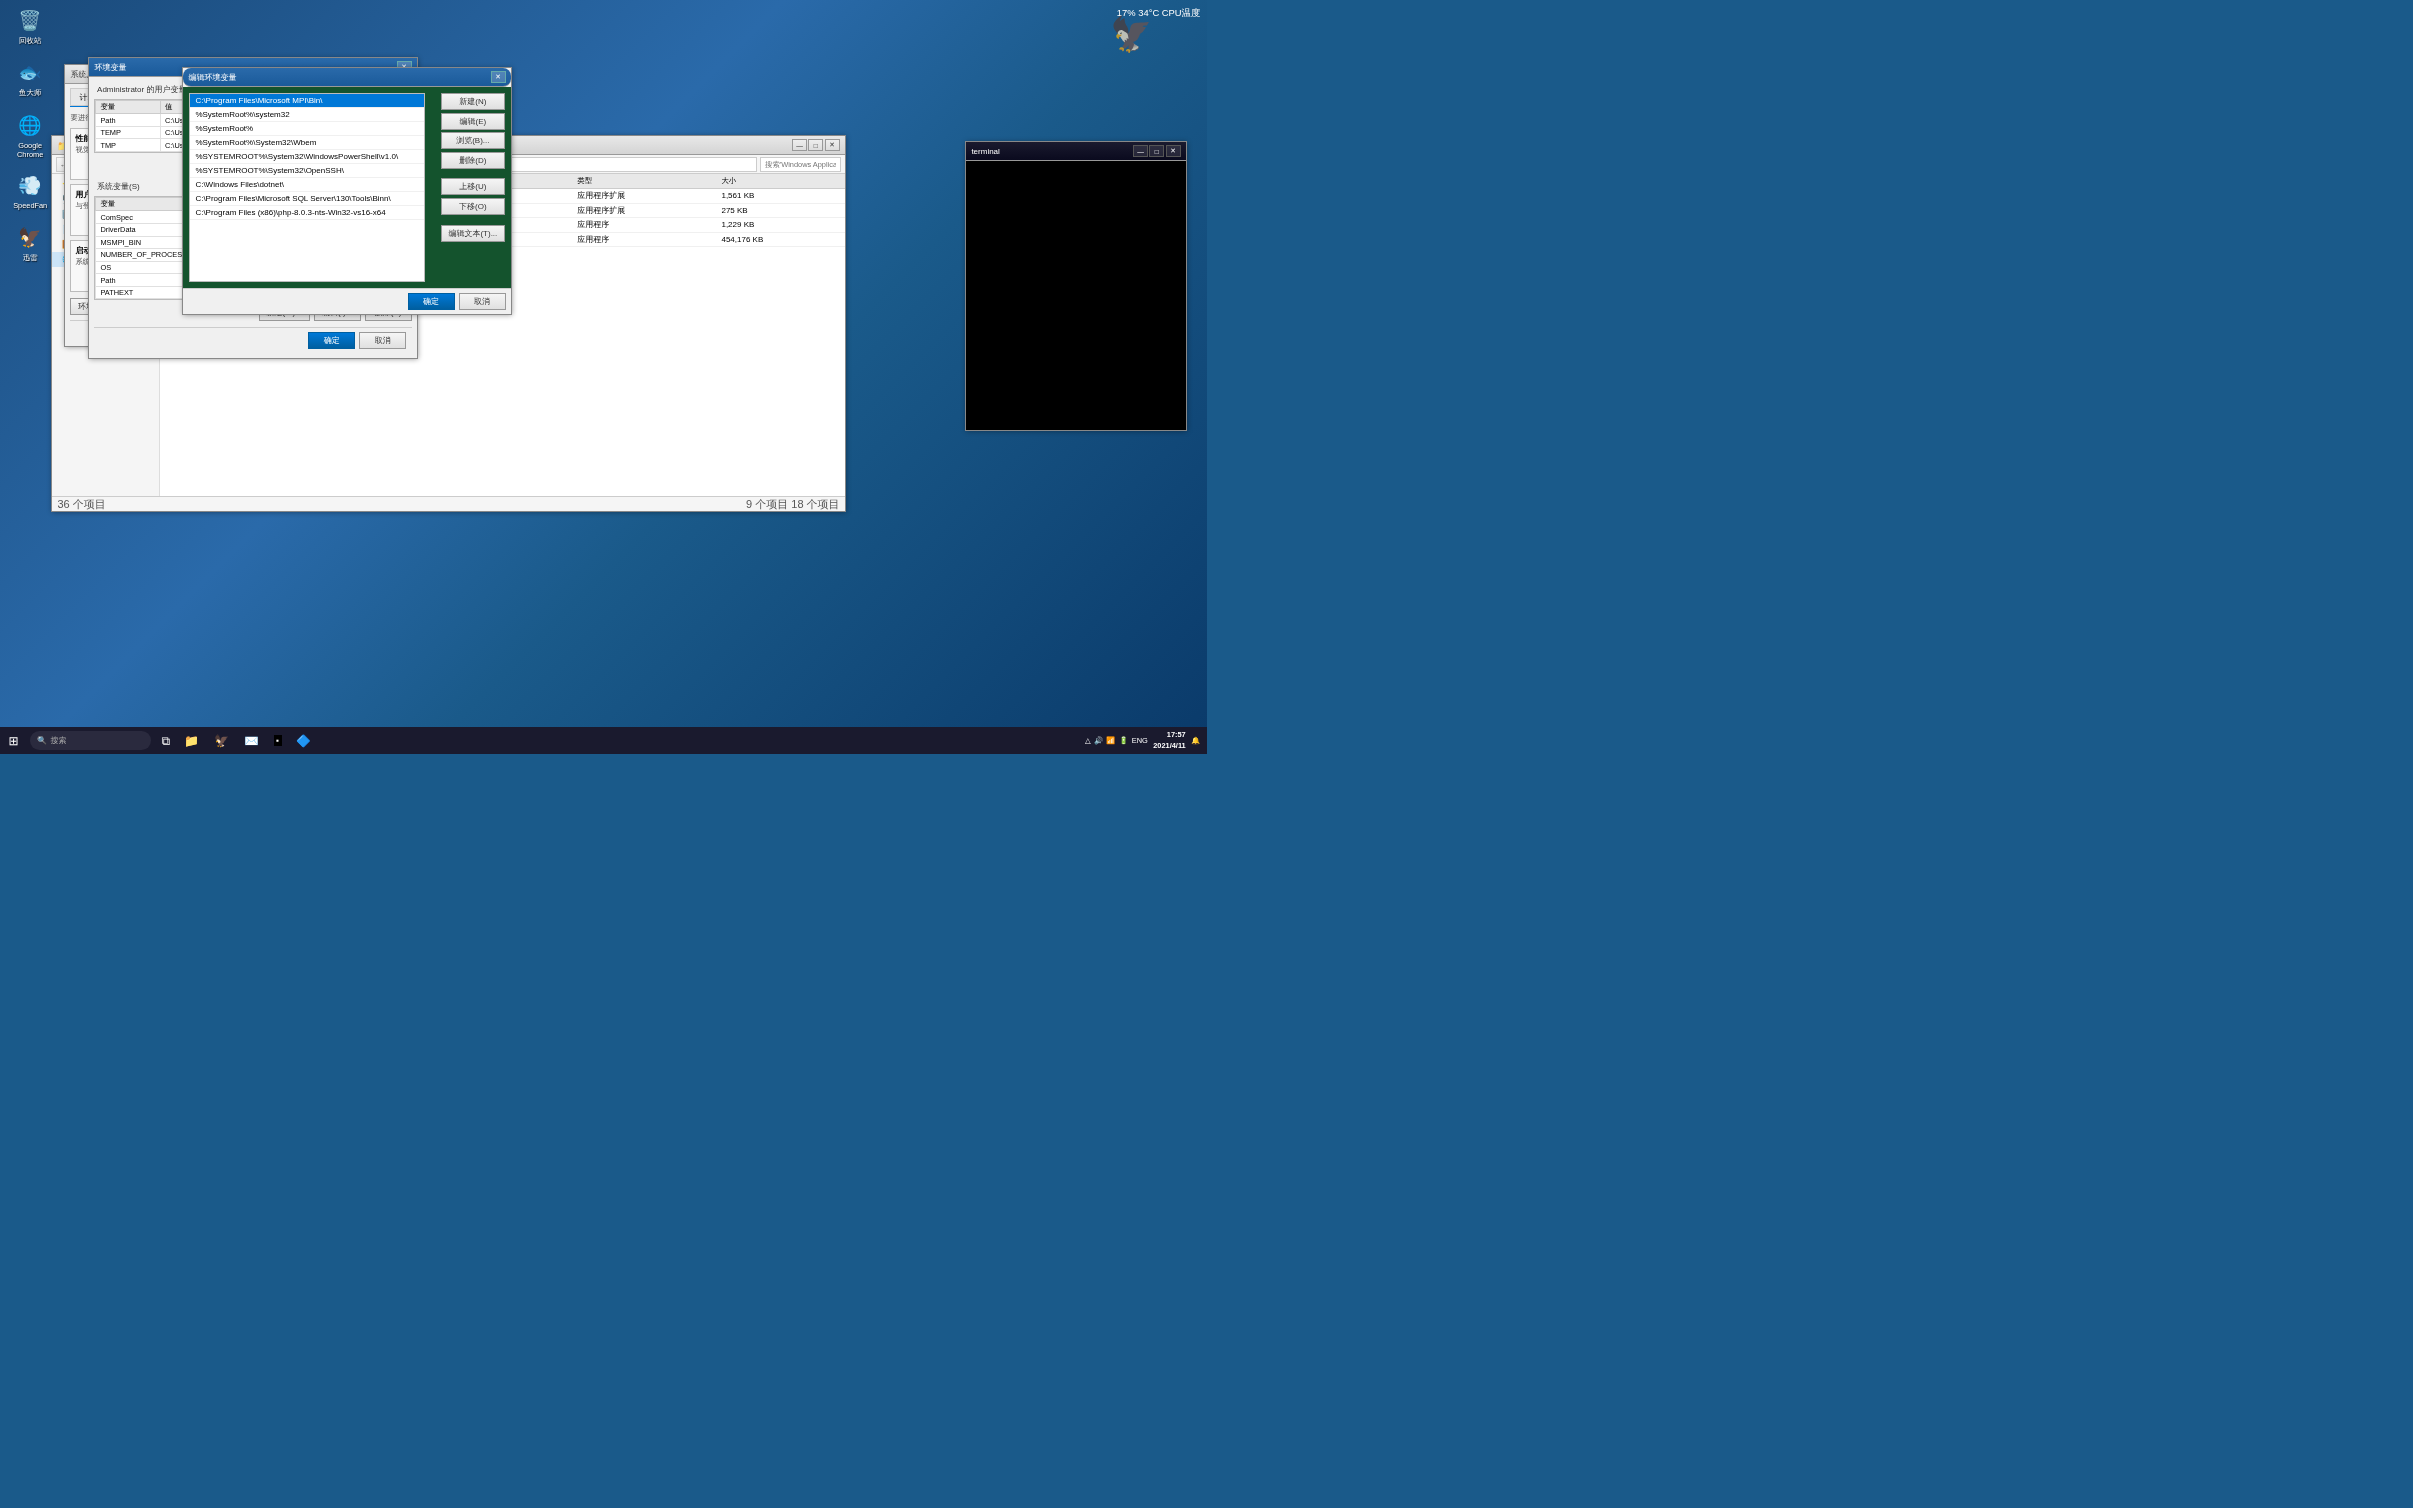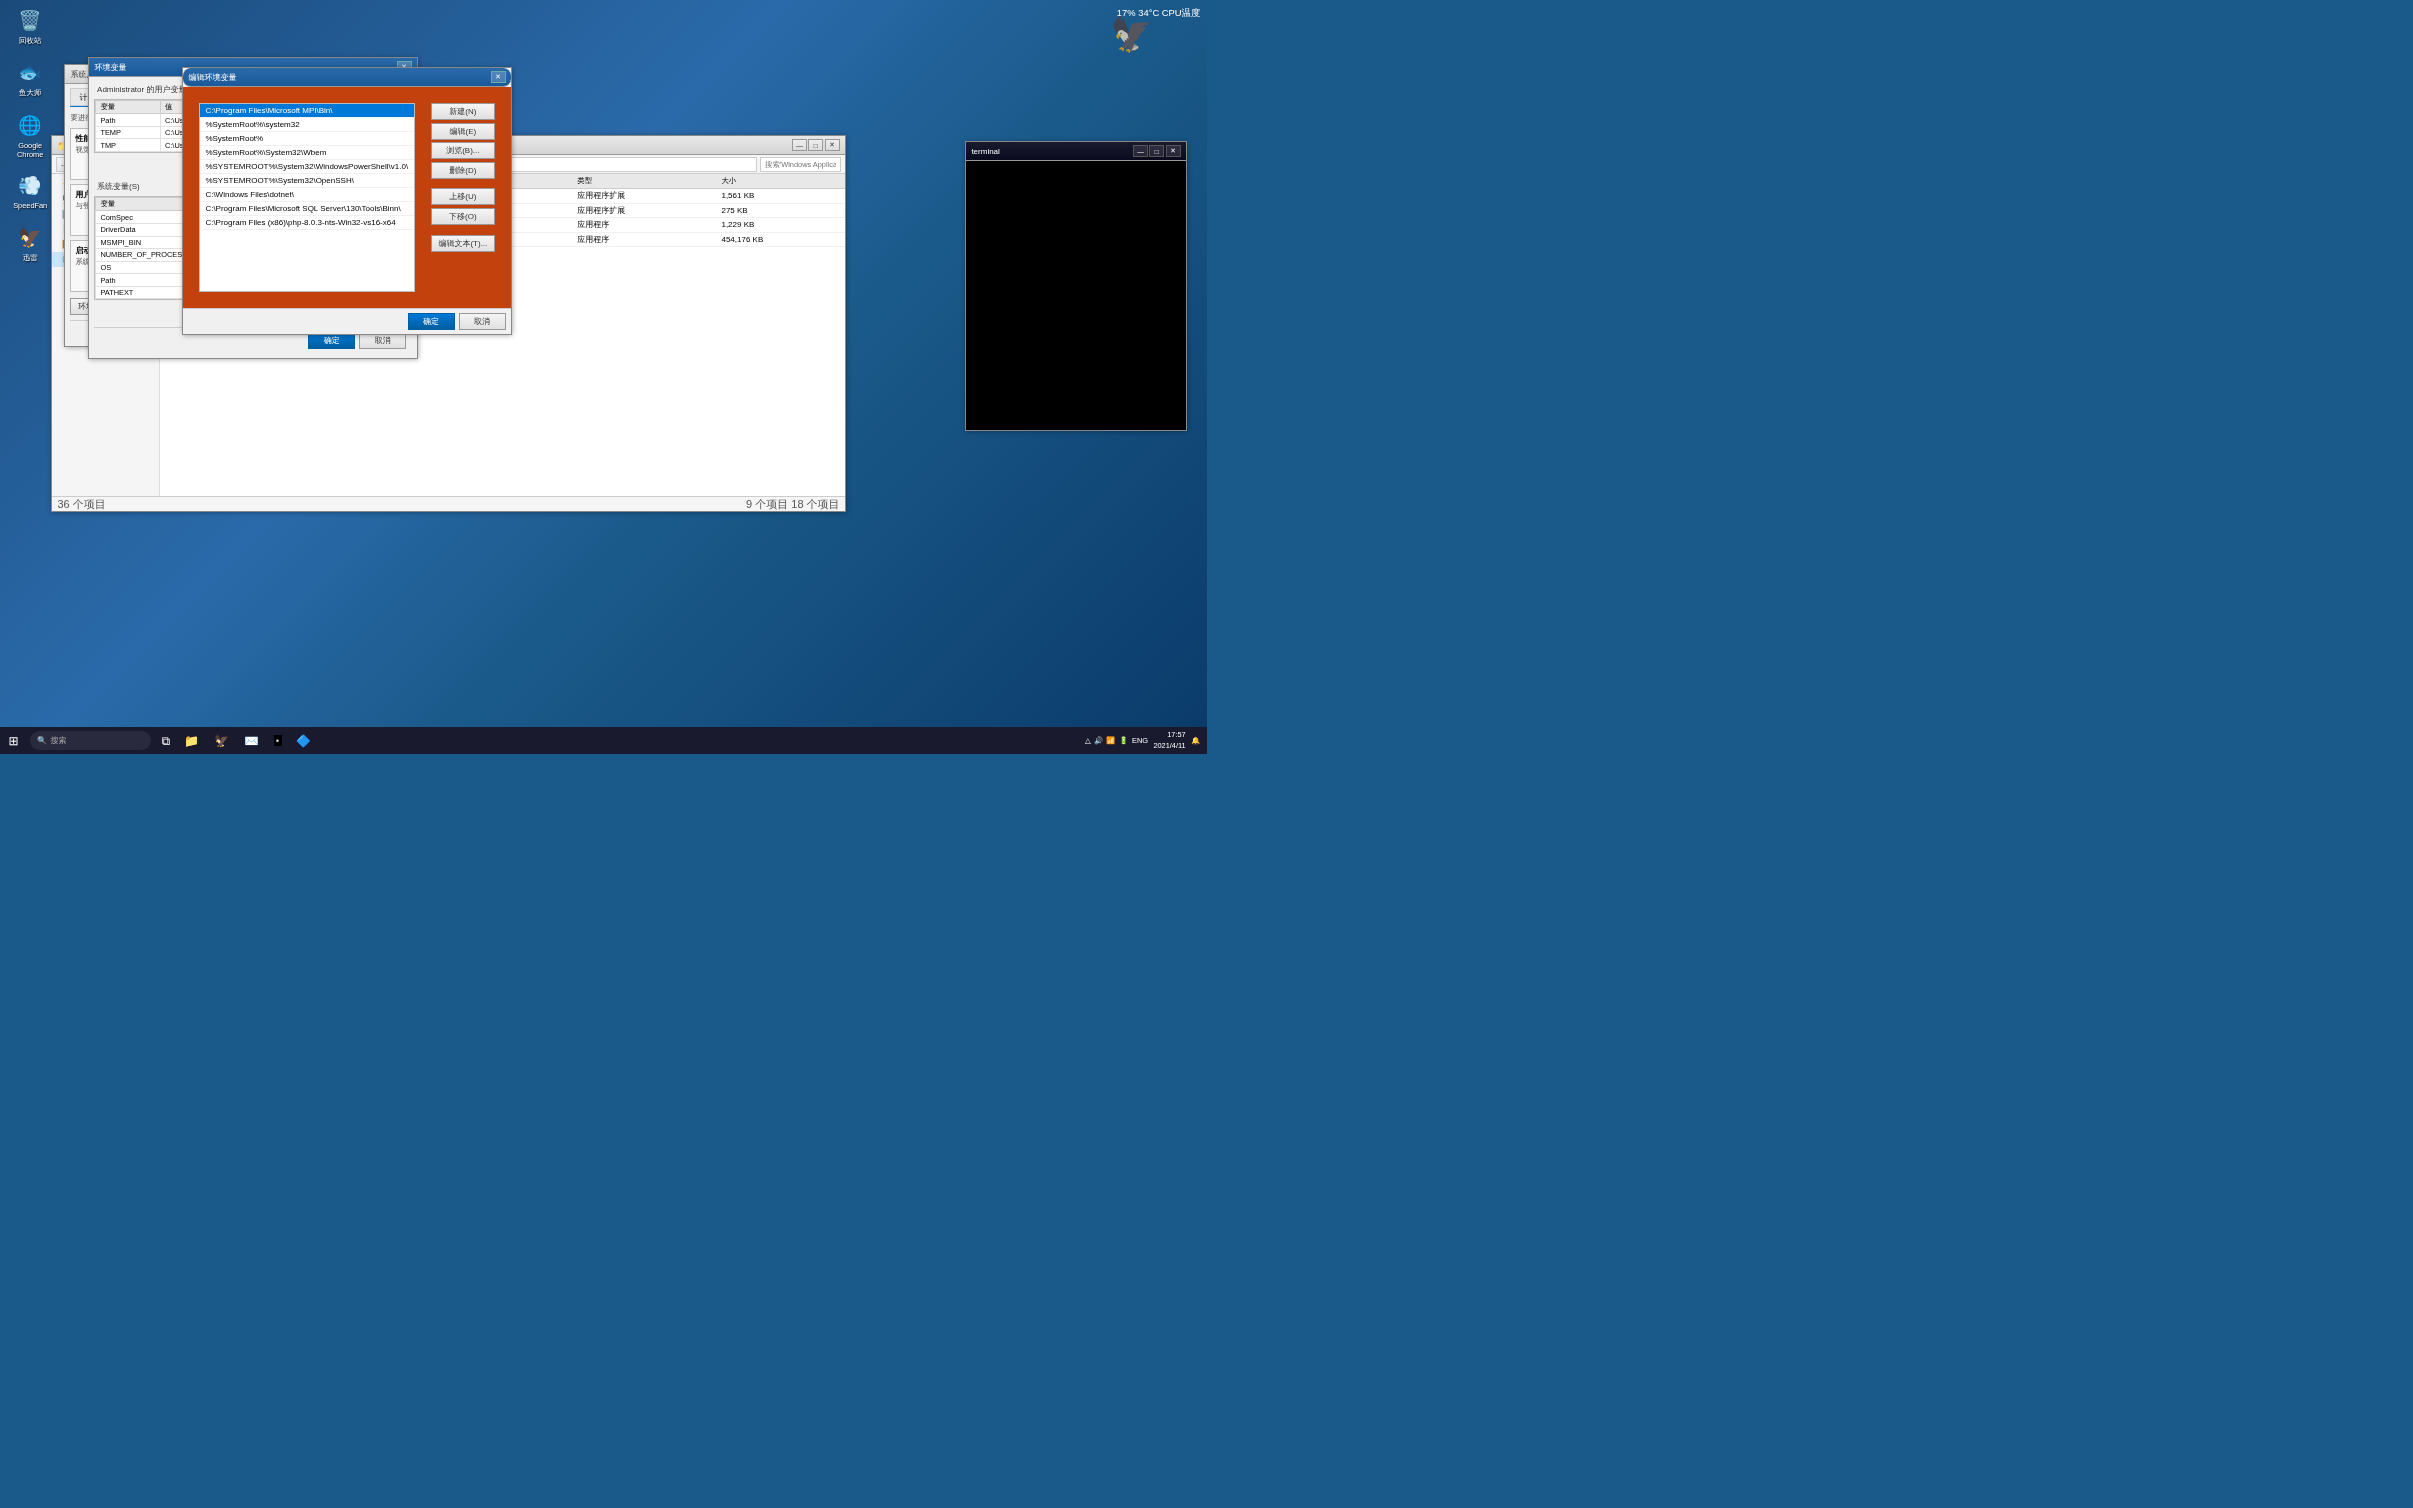--- a/index.html
+++ b/index.html
@@ -114,20 +114,21 @@
       gap: 5.4px;
       padding: 0 6.7px;
       color: #fff;
       font-size: 7.4px;
     }
     .taskbar-clock {
       text-align: right;
       font-size: 7.4px;
       color: #fff;
       line-height: 1.4;
+      font-weight: bold;
     }
     .taskbar-tray {
       display: flex;
       align-items: center;
       gap: 3.4px;
     }
 
     
     .window {
       position: absolute;
@@ -739,21 +740,21 @@
     </div>
   </div>
 
   <div class="window edit-env-dialog" style="z-index:500;">
     <div class="window-titlebar">
       <span class="window-title">编辑环境变量</span>
       <div class="window-controls">
         <div class="wc-btn close">✕</div>
       </div>
     </div>
-    <div style="padding:16px;background:#c2410c;display:flex;gap:12px;">
+    <div style="padding:6px;background:#14532d;display:flex;gap:12px;">
 
       <div class="edit-env-list-wrapper">
         <ul class="edit-env-list">
           <li class="selected">C:\Program Files\Microsoft MPI\Bin\</li>
           <li>%SystemRoot%\system32</li>
           <li>%SystemRoot%</li>
           <li>%SystemRoot%\System32\Wbem</li>
           <li>%SYSTEMROOT%\System32\WindowsPowerShell\v1.0\</li>
           <li>%SYSTEMROOT%\System32\OpenSSH\</li>
           <li>C:\Windows Files\dotnet\</li>

